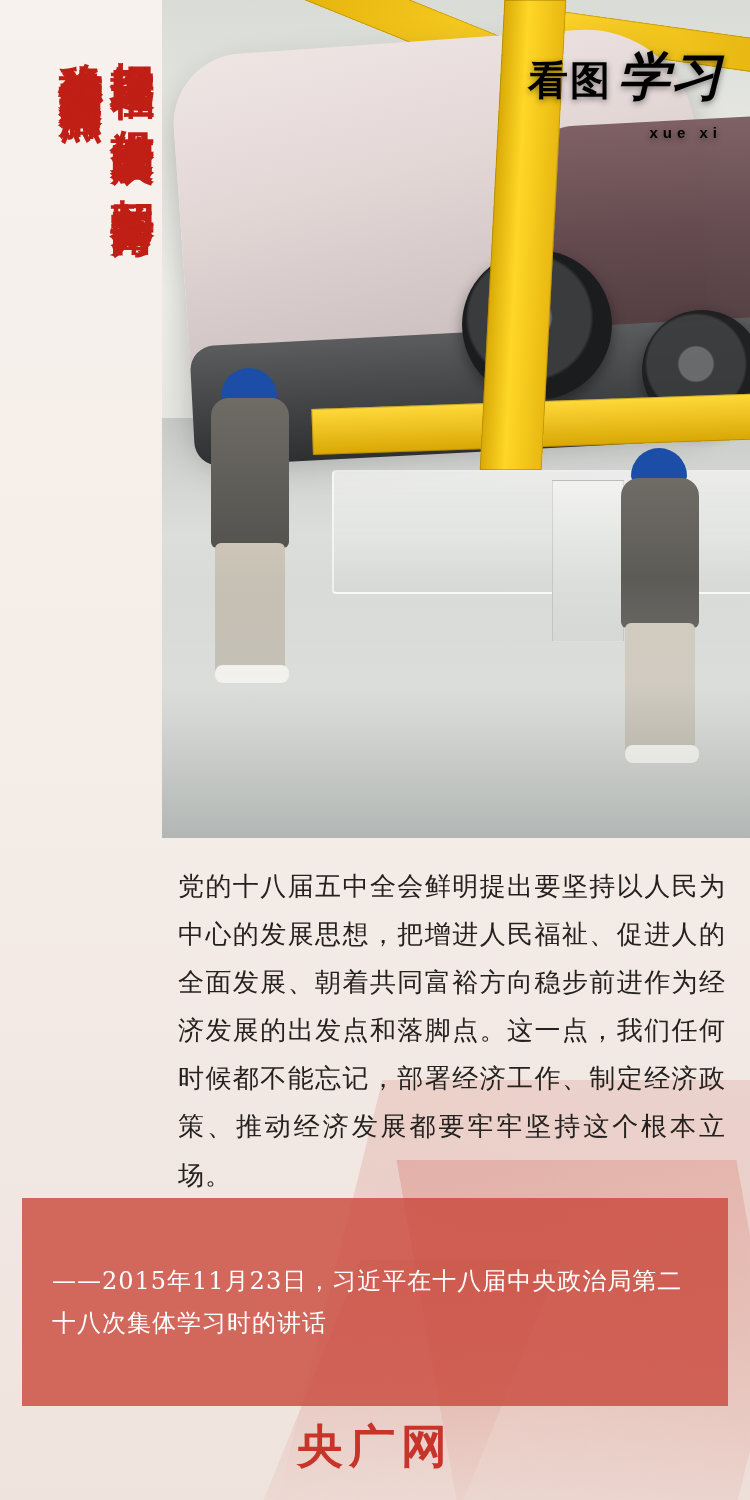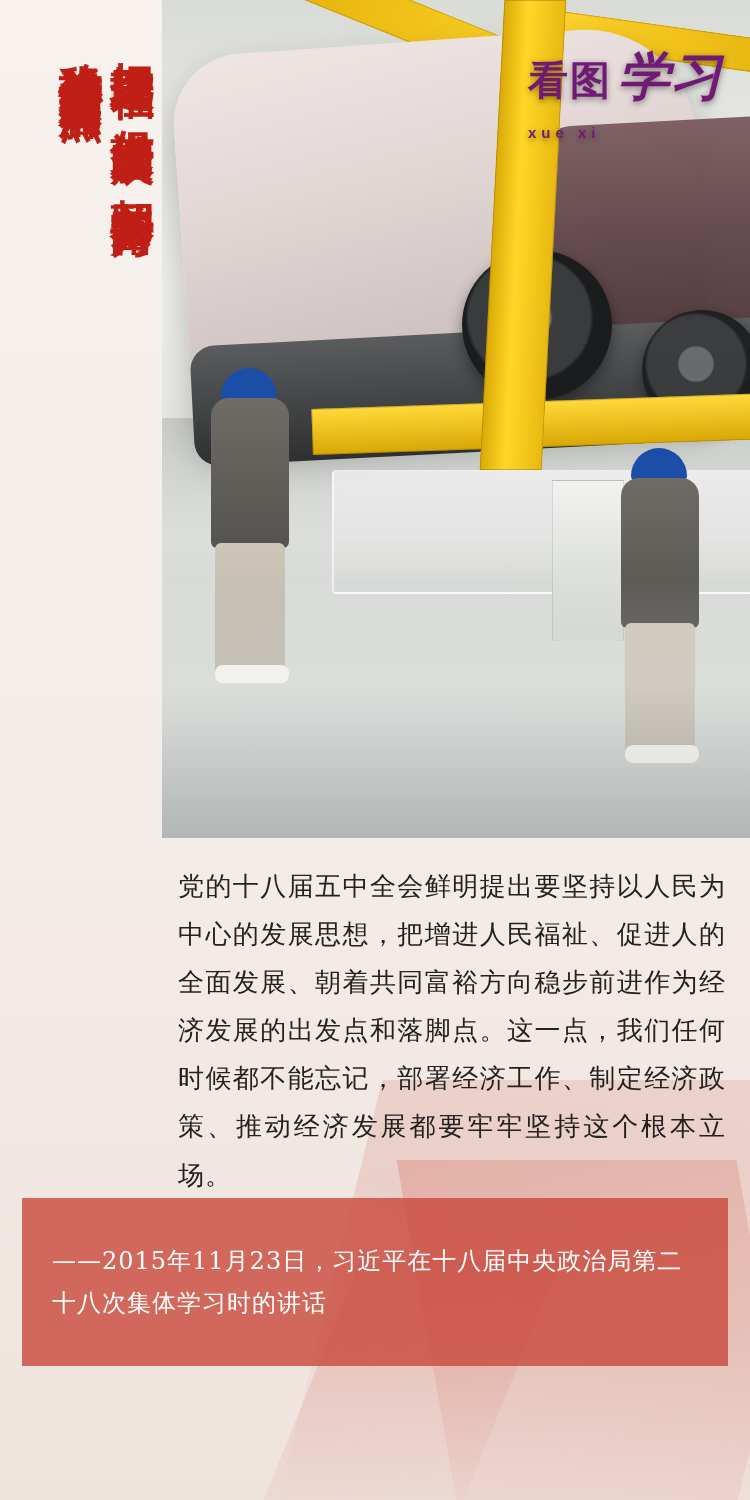--- a/index.html
+++ b/index.html
@@ -197,21 +197,22 @@
   .ph-reflection {
     position: absolute; left: 0; right: 0; bottom: 0; height: 260px;
     background: linear-gradient(180deg, rgba(255,255,255,0) 0%, rgba(255,255,255,.22) 40%, rgba(160,165,165,.25) 100%);
   }
 
   
   .photo-logo {
     position: absolute;
     right: 28px;
     top: 42px;
-    color: #701a75;
+    text-align: right;
+    color: #000000;
     text-shadow: 0 2px 6px rgba(0,0,0,.45);
   }
   .photo-logo .main {
     font-family: "DejaVu Serif", "Liberation Serif", serif;
     font-size: 40px;
     font-weight: bold;
     letter-spacing: 2px;
     line-height: 1;
   }
   .photo-logo .cursive {
@@ -241,21 +242,21 @@
     letter-spacing: 1px;
     text-align: justify;
   }
 
   
   .citation {
     position: absolute;
     left: 22px;
     top: 1198px;
     width: 706px;
-    height: 168px;
+    height: 208px;
     background: rgba(203, 75, 62, .82);
     display: flex;
     align-items: center;
     padding: 0 30px;
     box-sizing: border-box;
   }
   .citation p {
     margin: 0;
     font-family: "DejaVu Serif", "Liberation Serif", serif;
     color: #ffffff;
@@ -338,14 +339,17 @@
       <div class="pinyin">xue xi</div>
     </div>
   </div>
 
   <div class="body-text">党的十八届五中全会鲜明提出要坚持以人民为中心的发展思想，把增进人民福祉、促进人的全面发展、朝着共同富裕方向稳步前进作为经济发展的出发点和落脚点。这一点，我们任何时候都不能忘记，部署经济工作、制定经济政策、推动经济发展都要牢牢坚持这个根本立场。</div>
 
   <div class="citation">
     <p>——2015年11月23日，习近平在十八届中央政治局第二十八次集体学习时的讲话</p>
   </div>
 
+  <div class="footer">
+    <span class="brand">央广网</span>
+  </div>
 
 </div>
 
 </body></html>

